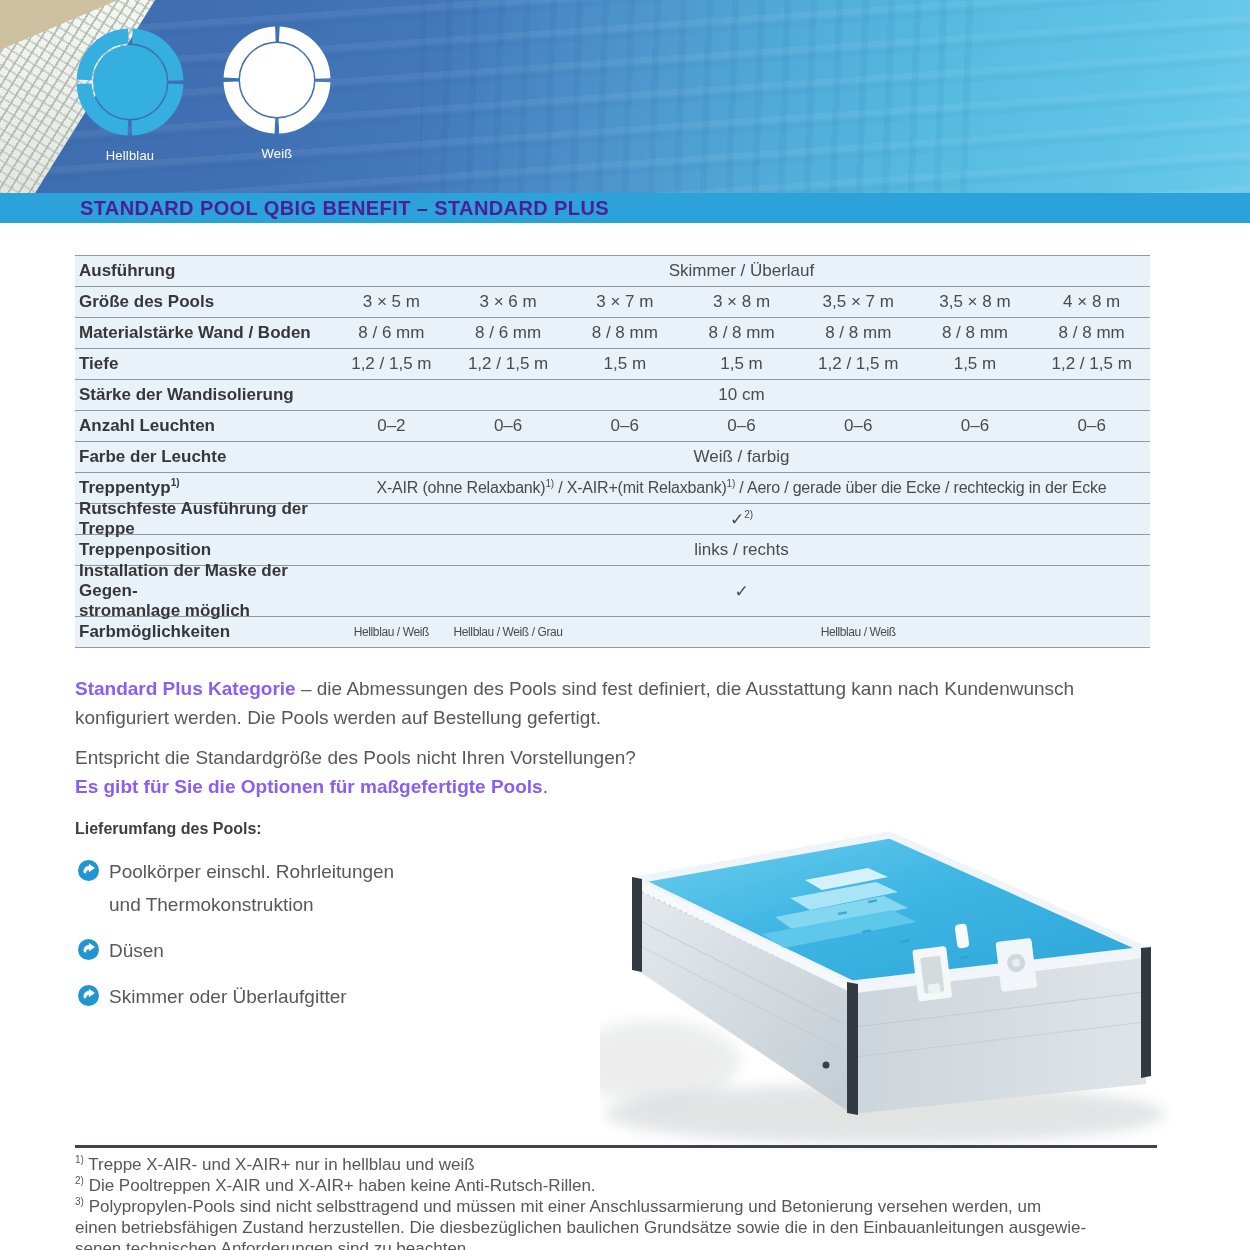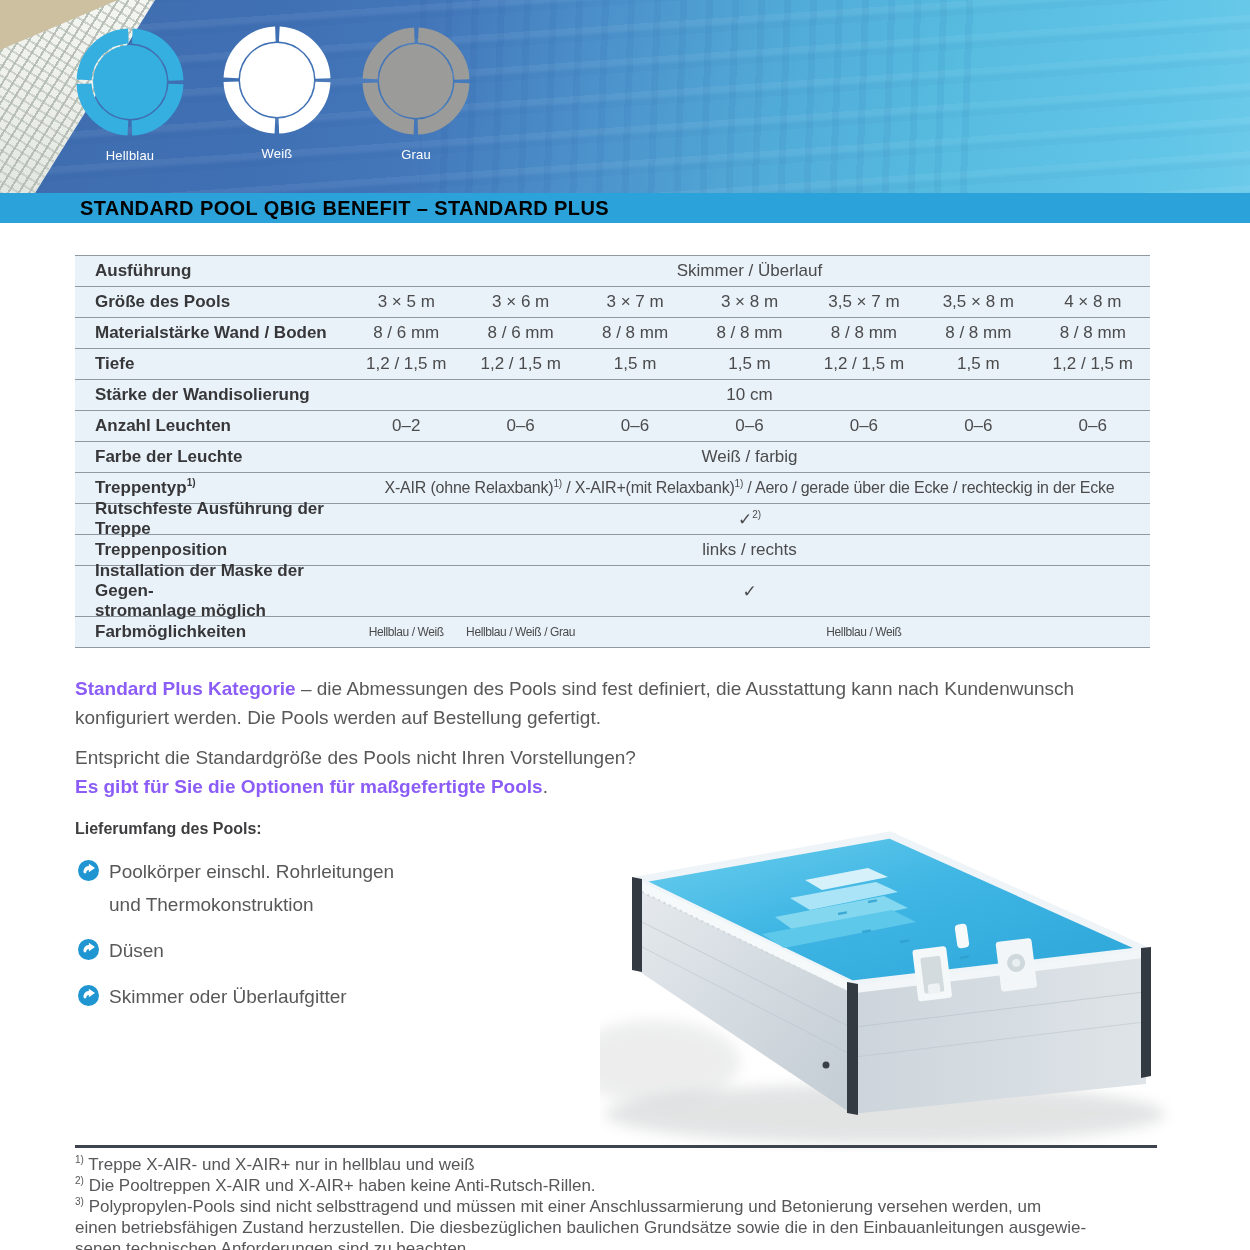--- a/index.html
+++ b/index.html
@@ -22,27 +22,27 @@
       repeating-linear-gradient(32deg,rgba(198,205,196,.85) 0 2px,transparent 2px 9px),
       linear-gradient(#f4f6f2,#e3e7e1);}
   .deck-tan{position:absolute;left:0;top:0;width:130px;height:55px;
     clip-path:polygon(0 0,118px 0,0 50px);background:#cdc0a0;}
   .swatch{position:absolute;width:110px;text-align:center;}
   .swatch svg{display:block;margin:0 auto;}
   .swatch-label{margin-top:11px;color:#ffffff;font-size:13px;letter-spacing:.2px;}
 
   
   .titlebar{position:absolute;left:0;top:193px;width:1250px;height:30px;background:#2BA2D9;
-    color:#000000;font-weight:bold;font-size:20px;letter-spacing:.4px;line-height:30px;
+    color:#4c1d95;font-weight:bold;font-size:20px;letter-spacing:.4px;line-height:30px;
     padding-left:80px;box-sizing:border-box;}
 
   
   .spec-table{position:absolute;left:75px;top:255px;width:1075px;font-size:17px;}
   .row{display:flex;align-items:center;background:#E9F2F8;border-top:1px solid #8E99A1;
-    height:30px;color:#4b4b4d;padding-left:16px;}
+    height:30px;color:#4b4b4d;}
   .row:last-child{border-bottom:1px solid #8E99A1;}
   .row .lbl{width:258px;padding-left:4px;box-sizing:border-box;font-weight:bold;color:#37373a;flex:none;}
   .cells{flex:1;display:flex;align-items:center;height:100%;}
   .cell{flex:1;text-align:center;}
   .cell-rest{flex:5;text-align:center;}
   .spanval{flex:1;text-align:center;}
   .row-maske{height:50px;}
   .row-maske .lbl{line-height:20px;}
   .long-val{font-size:16px;letter-spacing:-0.2px;}
   .cond{font-size:12px;letter-spacing:-0.4px;}
@@ -87,27 +87,20 @@
     </div>
 
     <div class="swatch" style="left:222px;top:25px;">
       <svg width="110" height="110" viewBox="0 0 110 110">
         <circle cx="55" cy="55" r="46" fill="none" stroke-width="15" stroke-dasharray="68.2 4.05" stroke-dashoffset="70.2" stroke="#FFFFFF"></circle>
         <circle cx="55" cy="55" r="37" fill="#FFFFFF"></circle>
       </svg>
       <div class="swatch-label">Weiß</div>
     </div>
 
-    <div class="swatch" style="left:361px;top:26px;">
-      <svg width="110" height="110" viewBox="0 0 110 110">
-        <circle cx="55" cy="55" r="46" fill="none" stroke-width="15" stroke-dasharray="68.2 4.05" stroke-dashoffset="70.2" stroke="#9B9B99"></circle>
-        <circle cx="55" cy="55" r="37" fill="#9B9B99"></circle>
-      </svg>
-      <div class="swatch-label">Grau</div>
-    </div>
   </div>
 
   <div class="titlebar">
     <span>STANDARD POOL QBIG BENEFIT – STANDARD PLUS</span>
   </div>
 
   <div class="spec-table">
 
     <div class="row">
       <div class="lbl">Ausführung</div>

